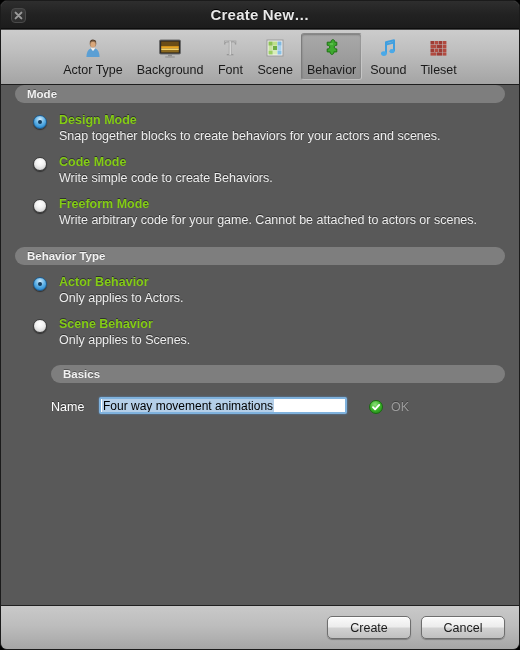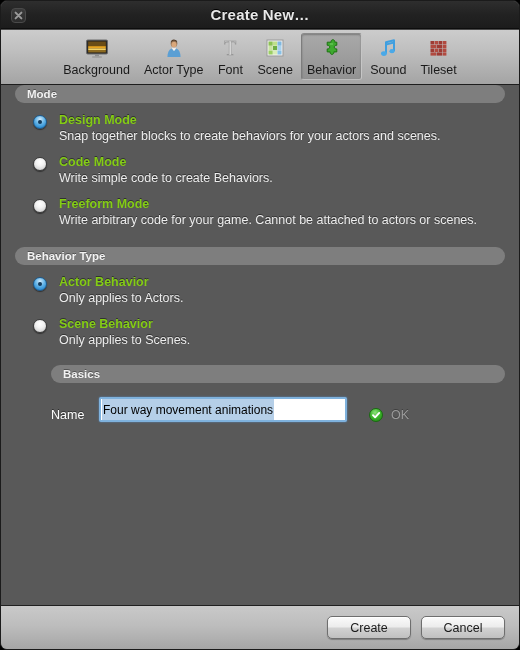--- a/index.html
+++ b/index.html
@@ -195,21 +195,21 @@
   }
   .name-label {
     font-size: 12.5px;
     color: #ffffff;
     width: 48px;
     text-shadow: 0 -1px 0 rgba(0,0,0,0.45);
   }
   .name-field-wrap {
     position: relative;
     width: 248px;
-    height: 25px;
+    height: 17px;
     background: #ffffff;
     border: 2px solid #7fb2dd;
     border-radius: 2px;
     box-sizing: border-box;
     box-shadow: 0 0 2px rgba(90,150,210,0.9);
     display: flex;
     align-items: center;
     overflow: hidden;
   }
   .name-field {
@@ -300,45 +300,45 @@
         <path d="M1.6 1.6 L7.4 7.4 M7.4 1.6 L1.6 7.4" stroke="#9a9a9a" stroke-width="2" stroke-linecap="round"></path>
       </svg>
     </div>
     <div class="title-text">Create New…</div>
   </div>
 
   <div class="toolbar">
 
     <div class="tool">
       <div class="tool-icon">
+        <svg width="22" height="22" viewBox="0 0 22 22">
+          <ellipse cx="11" cy="6.6" rx="3.3" ry="3.7" fill="#8a6a4e"></ellipse>
+          <path d="M7.8 5.2 Q11 1.6 14.2 5.2 Q14.4 3 11 2.4 Q7.8 2.8 7.8 5.2 Z" fill="#4d3621"></path>
+          <ellipse cx="11" cy="7.6" rx="2.6" ry="2.9" fill="#d9a77a"></ellipse>
+          <path d="M4.4 20 Q4.6 13 8.4 11.4 L11 13.6 L13.6 11.4 Q17.4 13 17.6 20 Z" fill="#5b9fd4"></path>
+          <path d="M9 11.2 L11 14.2 L13 11.2 L11.9 10.6 L11 11.6 L10.1 10.6 Z" fill="#f2f2f2"></path>
+        </svg>
+      </div>
+      <div class="tool-label">Actor Type</div>
+    </div>
+
+    <div class="tool">
+      <div class="tool-icon">
         <svg width="24" height="22" viewBox="0 0 24 22">
           <rect x="1.5" y="3" width="21" height="14" rx="1.2" fill="#2b2b2b" stroke="#6d6d6d" stroke-width="1"></rect>
           <rect x="3.2" y="4.6" width="17.6" height="10.8" fill="#3a2a12"></rect>
           <rect x="3.2" y="4.6" width="17.6" height="5" fill="#6b4d16"></rect>
           <rect x="3.2" y="9.2" width="17.6" height="2.2" fill="#e8a520"></rect>
           <rect x="3.2" y="11.4" width="17.6" height="1.6" fill="#f3d36a"></rect>
           <rect x="3.2" y="13" width="17.6" height="2.4" fill="#8c6a20"></rect>
           <rect x="10" y="17" width="4" height="2.4" fill="#8e8e8e"></rect>
           <rect x="7" y="19.2" width="10" height="1.6" rx="0.7" fill="#9c9c9c"></rect>
         </svg>
       </div>
       <div class="tool-label">Background</div>
-    </div>
-
-    <div class="tool">
-      <div class="tool-icon">
-        <svg width="22" height="22" viewBox="0 0 22 22">
-          <ellipse cx="11" cy="6.6" rx="3.3" ry="3.7" fill="#8a6a4e"></ellipse>
-          <path d="M7.8 5.2 Q11 1.6 14.2 5.2 Q14.4 3 11 2.4 Q7.8 2.8 7.8 5.2 Z" fill="#4d3621"></path>
-          <ellipse cx="11" cy="7.6" rx="2.6" ry="2.9" fill="#d9a77a"></ellipse>
-          <path d="M4.4 20 Q4.6 13 8.4 11.4 L11 13.6 L13.6 11.4 Q17.4 13 17.6 20 Z" fill="#5b9fd4"></path>
-          <path d="M9 11.2 L11 14.2 L13 11.2 L11.9 10.6 L11 11.6 L10.1 10.6 Z" fill="#f2f2f2"></path>
-        </svg>
-      </div>
-      <div class="tool-label">Actor Type</div>
     </div>
 
     <div class="tool">
       <div class="tool-icon">
         <svg width="22" height="22" viewBox="0 0 22 22">
           <text x="11" y="18" font-family="'Liberation Serif', serif" font-size="20" fill="#efefef" stroke="#8f8f8f" stroke-width="0.6" text-anchor="middle">T</text>
         </svg>
       </div>
       <div class="tool-label">Font</div>
     </div>

